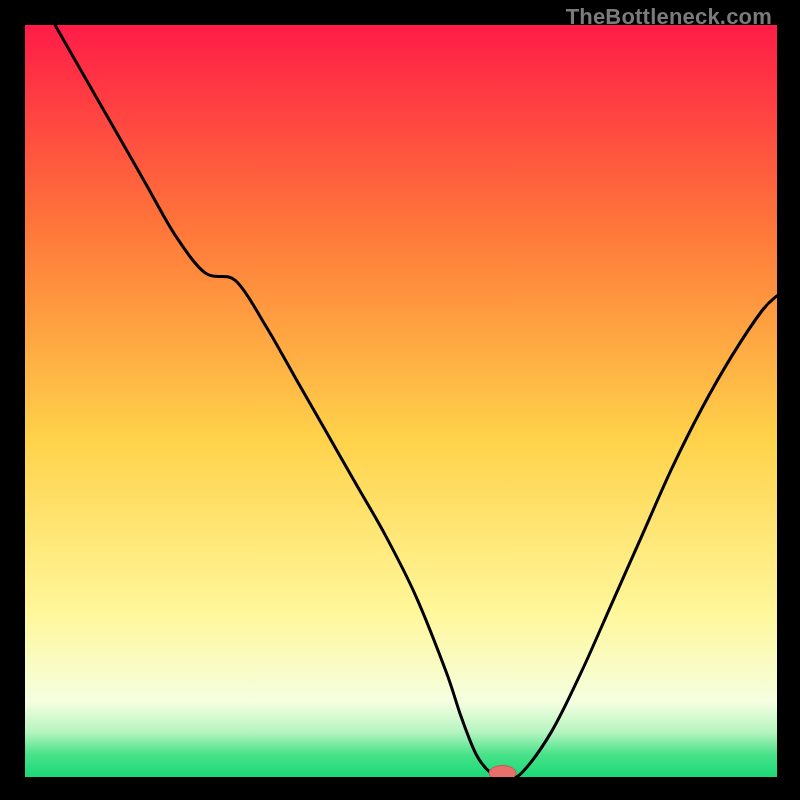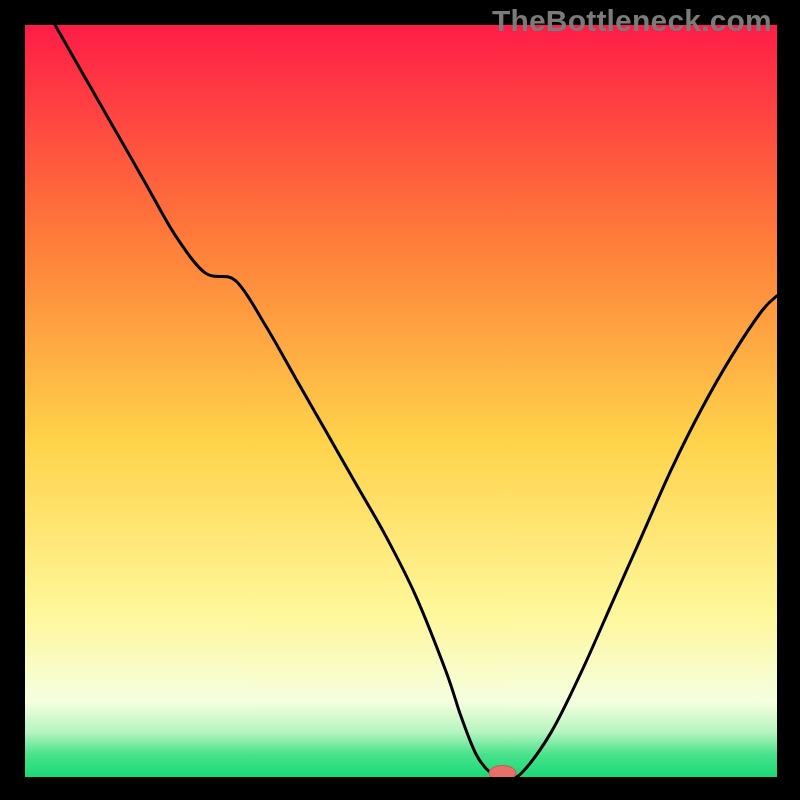--- a/index.html
+++ b/index.html
@@ -23,21 +23,21 @@
     left: 0;
     top: 0;
     width: 752px;
     height: 752px;
   }
   .watermark {
     position: absolute;
     top: 4px;
     right: 28px;
     font-family: Arial, Helvetica, sans-serif;
-    font-size: 30px;
+    font-size: 22px;
     font-weight: 600;
     color: #7b7b7b;
     letter-spacing: 0.2px;
   }
 </style>
 </head>
 <body>
 
 <div class="frame">
   <svg class="plot-area" viewBox="0 0 752 752" preserveAspectRatio="none">

